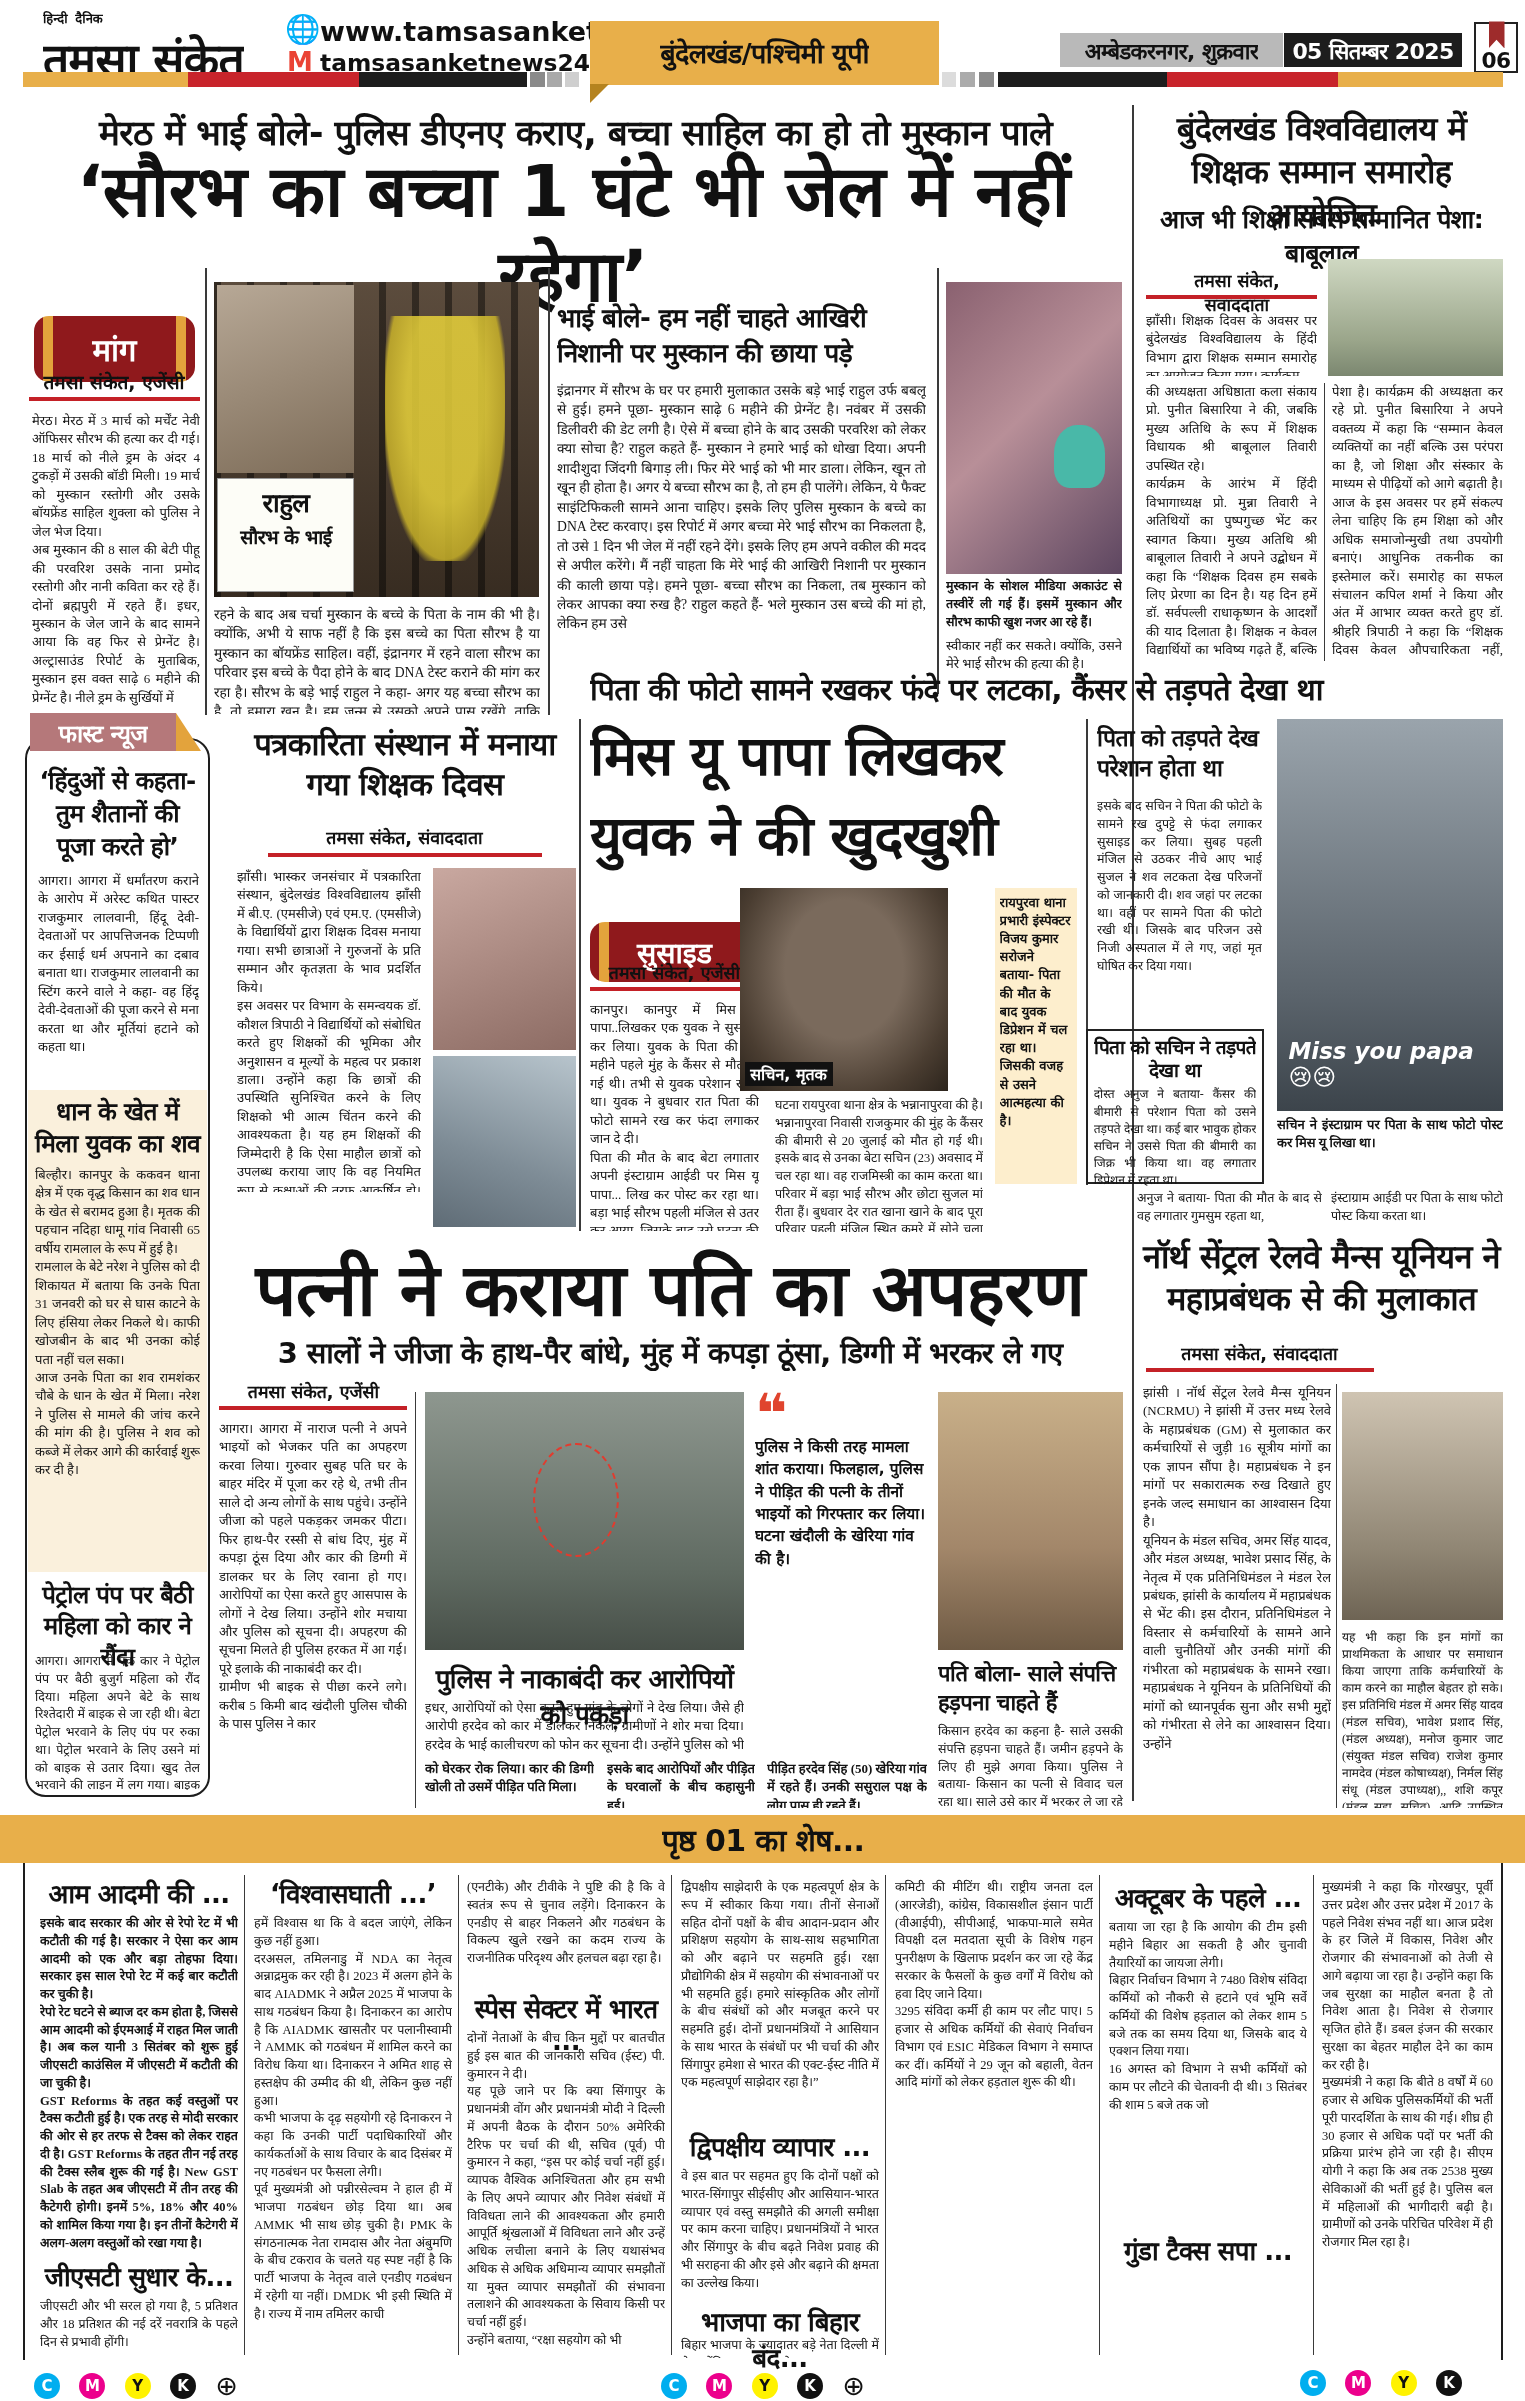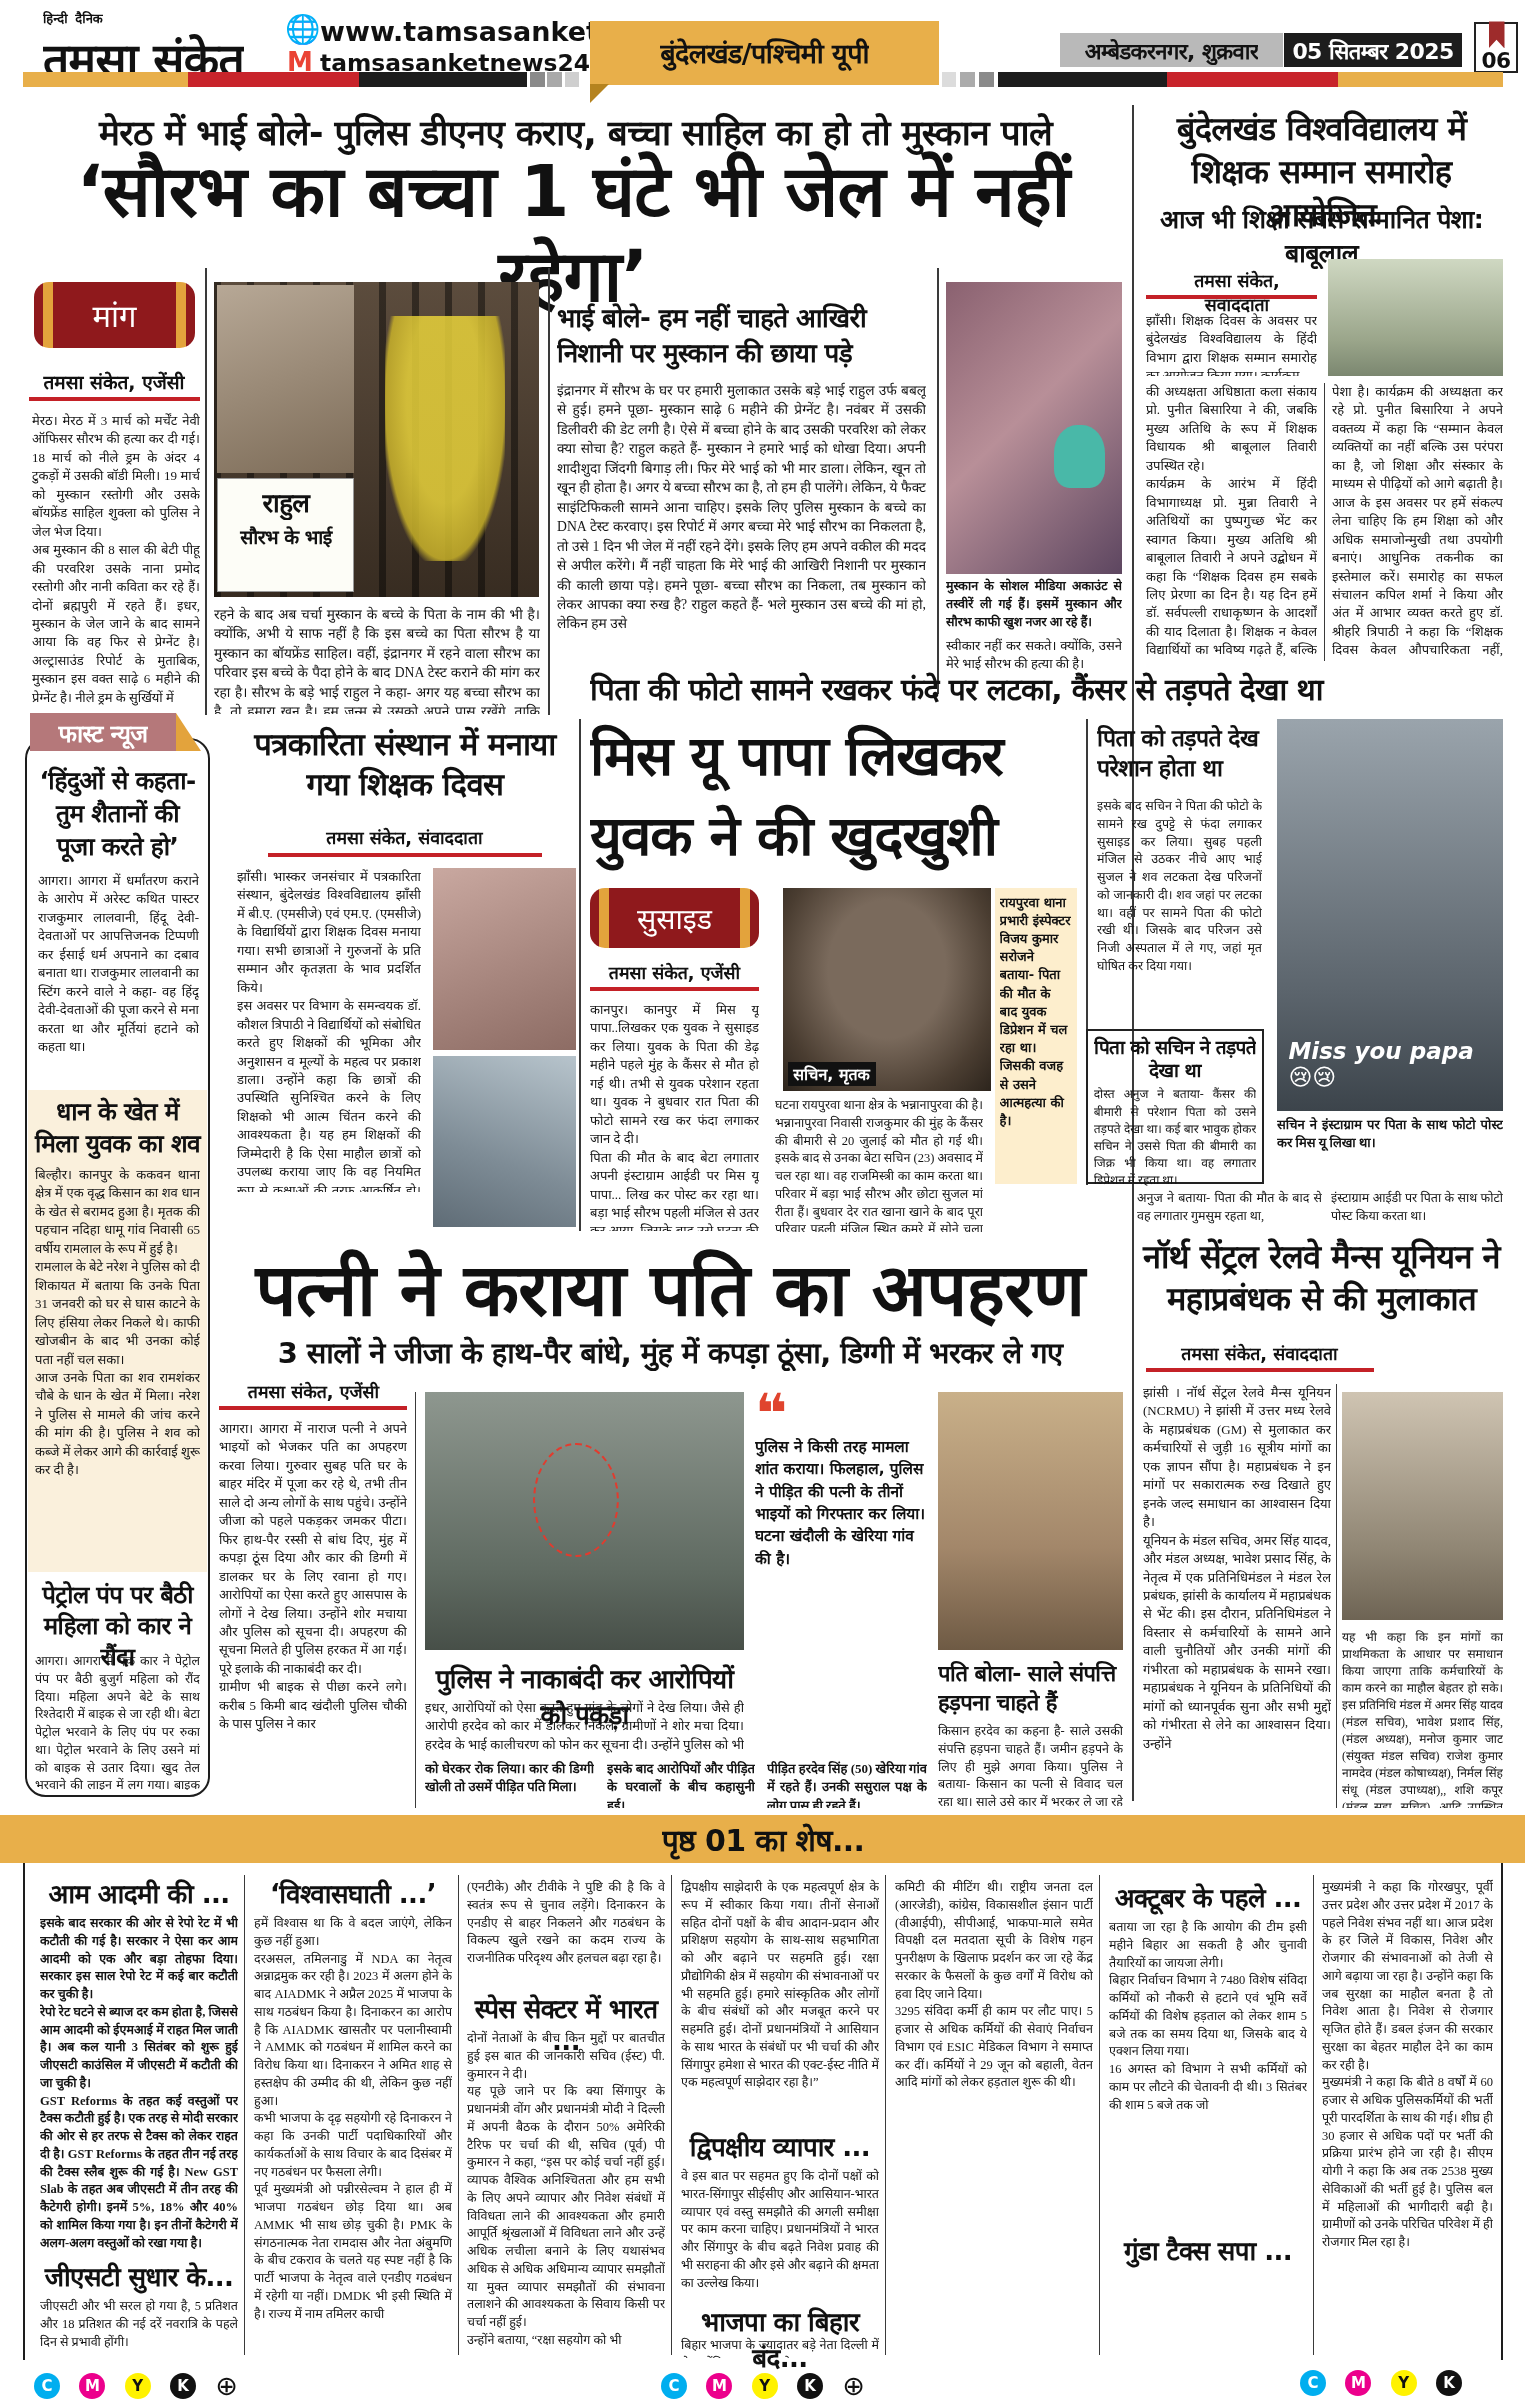--- a/index.html
+++ b/index.html
@@ -8,23 +8,23 @@
   .x{position:absolute;box-sizing:border-box;}
   .bt{font:13px/1.42 "Liberation Serif","DejaVu Serif",serif;text-align:justify;
       overflow:hidden;white-space:pre-line;color:#141414;}
   .hd{font-family:"DejaVu Sans","Liberation Sans",sans-serif;font-weight:700;color:#111;
       overflow:hidden;letter-spacing:-0.6px;}
   .ctr{text-align:center;}
   .by{font-family:"DejaVu Sans",sans-serif;font-weight:700;color:#111;text-align:center;overflow:hidden;}
   .rr{background:#c42127;height:4px;}
   .vr{background:#3a3a3a;width:1.7px;}
   .badge{border-radius:15px;color:#fff;display:flex;align-items:center;justify-content:center;
-      font-family:"DejaVu Sans",sans-serif;font-weight:400;
+      font-family:"DejaVu Sans",sans-serif;font-weight:700;
       background:linear-gradient(90deg,#8f191c 0 9px,#e3a33c 9px 19.4px,#8f191c 19.4px calc(100% - 19.4px),
-      #e3a33c calc(100% - 19.4px) calc(100% - 9px),#8f191c calc(100% - 9px));}
+      #e3a33c calc(100% - 19.4px) calc(100% - 9px),#8f191c calc(100% - 9px));margin-top:34px;}
   .ph{overflow:hidden;}
   .cap{font-family:"DejaVu Sans",sans-serif;font-weight:700;color:#111;overflow:hidden;}
   .chip{background:#111;color:#fff;font-family:"DejaVu Sans",sans-serif;font-weight:700;
         padding:1.1px 5.7px;display:inline-block;}
   .box{border:2.3px solid #222;}
   .dot{width:26px;height:26px;border-radius:50%;display:flex;align-items:center;justify-content:center;
        font:700 15px "DejaVu Sans",sans-serif;}
 </style>
 </head>
 <body>
@@ -145,21 +145,21 @@
     <div class="x cap" style="left:11.4px;top:319px;width:205px;color:#fff;font-size:23px;font-style:italic;">Miss you papa 😢😢</div>
   </div>
   <div class="x bt" style="left:1277px;top:1116px;width:226px;height:62px;font-weight:700;">सचिन ने इंस्टाग्राम पर पिता के साथ फोटो पोस्ट कर मिस यू लिखा था।</div>
 
   <div class="x badge" style="left:590px;top:888px;width:169px;height:60px;font-size:28.5px;">सुसाइड</div>
   <div class="x by" style="left:590px;top:960px;width:169px;font-size:17.7px;">तमसा संकेत, एजेंसी</div>
   <div class="x rr" style="left:590px;top:987px;width:169px;"></div>
   <div class="x bt" style="left:590px;top:1001px;width:169px;height:230px;">कानपुर। कानपुर में मिस यू पापा..लिखकर एक युवक ने सुसाइड कर लिया। युवक के पिता की डेढ़ महीने पहले मुंह के कैंसर से मौत हो गई थी। तभी से युवक परेशान रहता था। युवक ने बुधवार रात पिता की फोटो सामने रख कर फंदा लगाकर जान दे दी।
 पिता की मौत के बाद बेटा लगातार अपनी इंस्टाग्राम आईडी पर मिस यू पापा... लिख कर पोस्ट कर रहा था। बड़ा भाई सौरभ पहली मंजिल से उतर कर आया, जिसके बाद उसे घटना की जानकारी हुई।</div>
 
-  <div class="x ph" style="left:783px;top:888px;width:208px;height:203px;background:radial-gradient(ellipse at 50% 40%,#7a6a5c 0 40%,#4a3d31 75%,#2c241c);">
+  <div class="x ph" style="left:740px;top:888px;width:208px;height:203px;background:radial-gradient(ellipse at 50% 40%,#7a6a5c 0 40%,#4a3d31 75%,#2c241c);">
     <div class="x chip" style="left:4.6px;bottom:4.6px;font-size:16px;">सचिन, मृतक</div>
   </div>
   <div class="x bt" style="left:775px;top:1097px;width:208px;height:135px;font-size:12.5px;">घटना रायपुरवा थाना क्षेत्र के भन्नानापुरवा की है। भन्नानापुरवा निवासी राजकुमार की मुंह के कैंसर की बीमारी से 20 जुलाई को मौत हो गई थी। इसके बाद से उनका बेटा सचिन (23) अवसाद में चल रहा था। वह राजमिस्त्री का काम करता था। परिवार में बड़ा भाई सौरभ और छोटा सुजल मां रीता हैं। बुधवार देर रात खाना खाने के बाद पूरा परिवार पहली मंजिल स्थित कमरे में सोने चला गया, जबकि सचिन ग्राउंड फ्लोर में बने कमरे में सोने चला गया।</div>
 
   <div class="x" style="left:995px;top:888px;width:82px;height:296px;background:#fdeecd;padding:5.7px 4.6px;overflow:hidden;">
     <div class="cap" style="font-size:13px;line-height:1.4;white-space:pre-line;">रायपुरवा थाना प्रभारी इंस्पेक्टर विजय कुमार सरोजने बताया- पिता की मौत के बाद युवक डिप्रेशन में चल रहा था। जिसकी वजह से उसने आत्महत्या की है।</div>
   </div>
 
   <div class="x bt" style="left:1137px;top:1190px;width:185px;height:40px;font-size:12.5px;">अनुज ने बताया- पिता की मौत के बाद से वह लगातार गुमसुम रहता था,</div>
   <div class="x bt" style="left:1331px;top:1190px;width:172px;height:40px;font-size:12.5px;">इंस्टाग्राम आईडी पर पिता के साथ फोटो पोस्ट किया करता था।</div>

